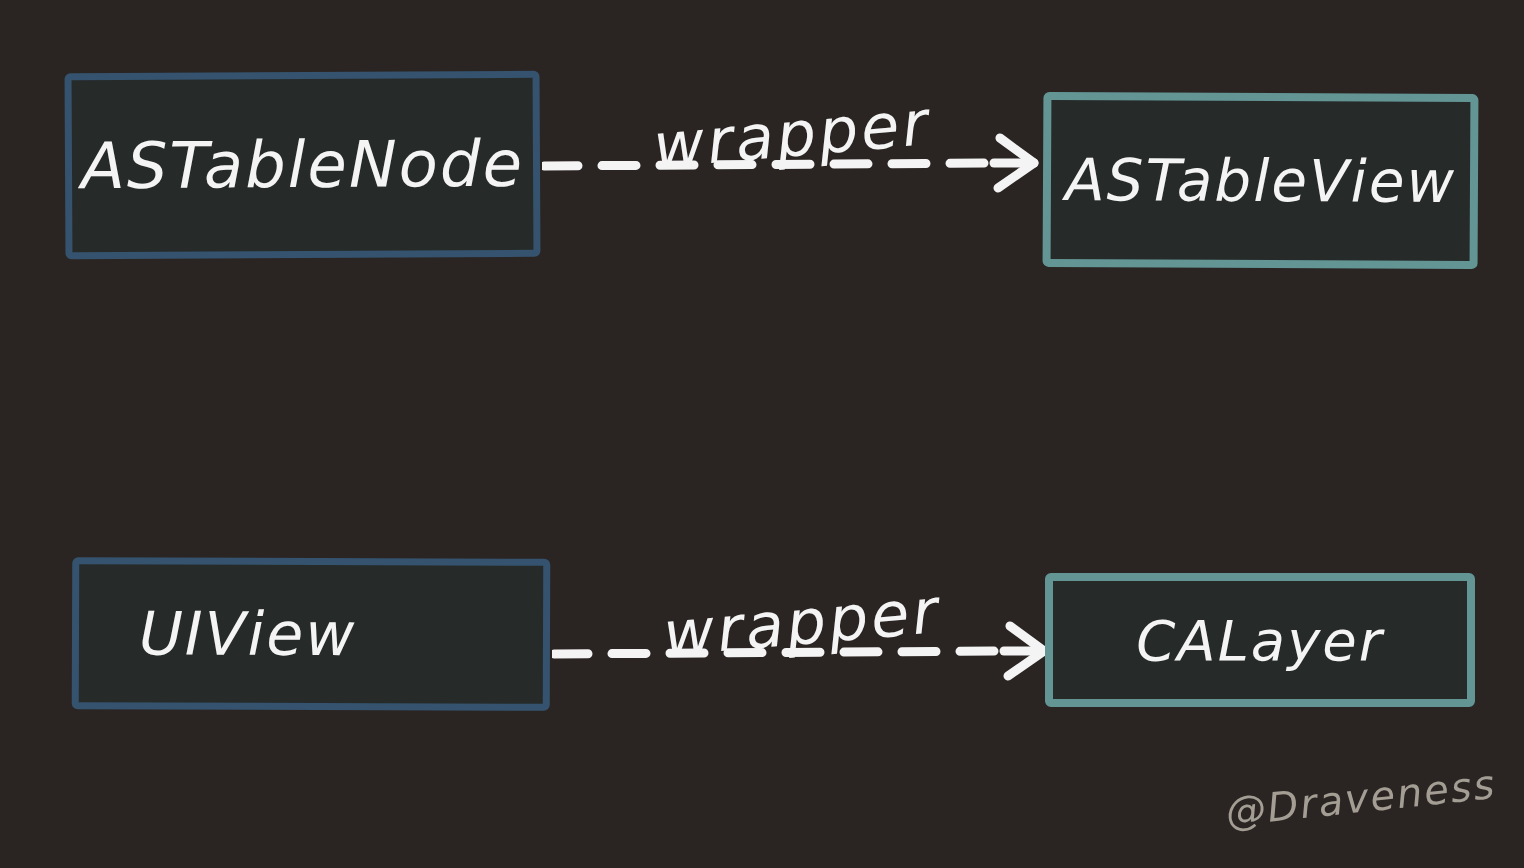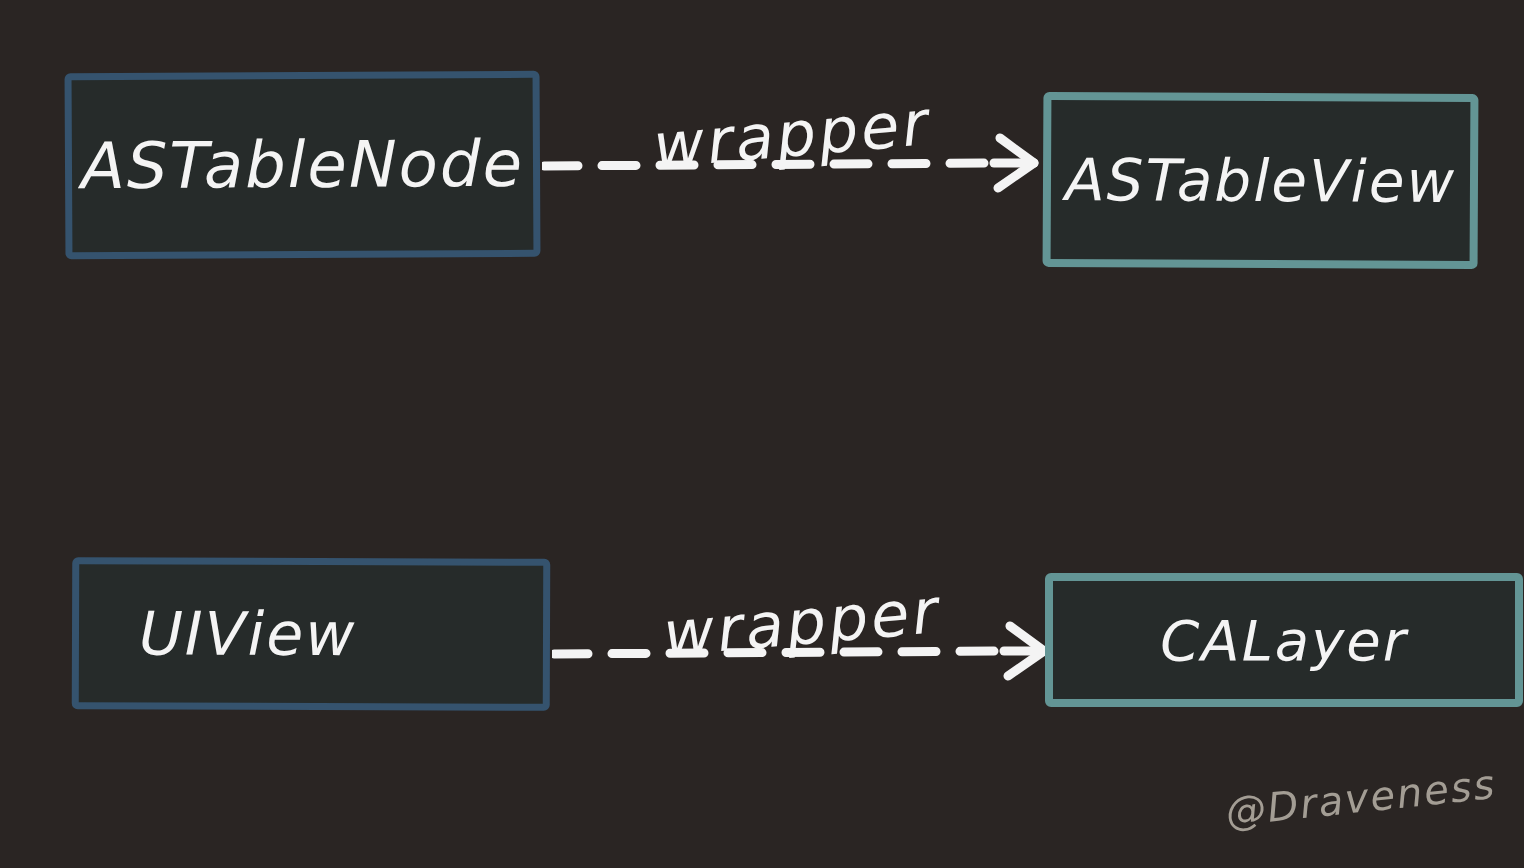--- a/index.html
+++ b/index.html
@@ -32,21 +32,21 @@
     white-space: nowrap;
   }
   .blue-border { border: 7px solid #35536e; }
   .teal-border { border: 8px solid #639595; }
 
   #box-astablenode { left: 65px;  top: 72px;  width: 475px; height: 186px; transform: rotate(-0.3deg); }
   #box-astableview { left: 1043px; top: 93px; width: 435px; height: 175px; transform: rotate(0.3deg); }
   #box-astableview .label { font-size: 58px; }
   #box-uiview      { left: 72px;  top: 558px; width: 478px; height: 152px; transform: rotate(0.2deg); }
   #box-uiview .label { text-align: left; padding-left: 60px; font-size: 60px; }
-  #box-calayer     { left: 1045px; top: 573px; width: 478px; height: 134px; }
+  #box-calayer     { left: 1045px; top: 573px; width: 430px; height: 134px; }
   #box-calayer .label { font-size: 56px; }
 
   .arrow-wrap {
     position: absolute;
     width: 500px;
     height: 160px;
   }
   #arrow-top    { left: 542px; top: 90px; }
   #arrow-bottom { left: 552px; top: 578px; }
   .arrow-wrap svg { position: absolute; left: 0; top: 0; }

